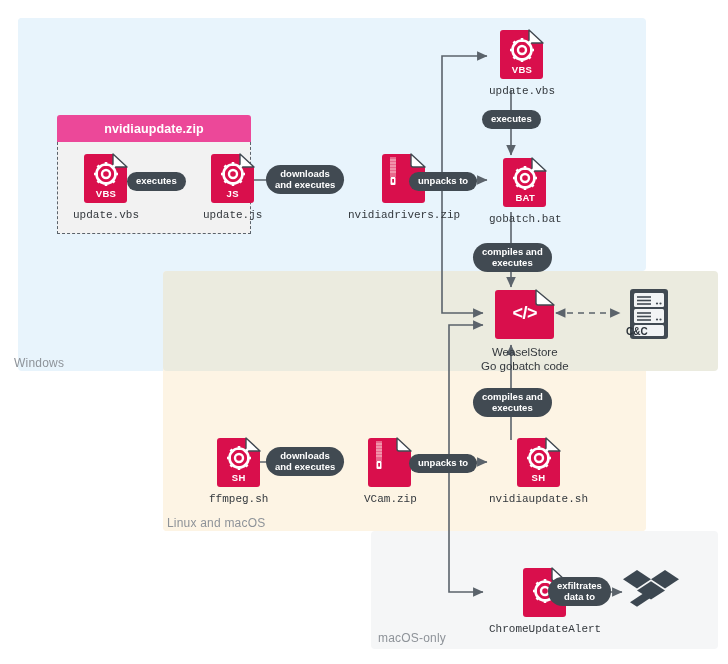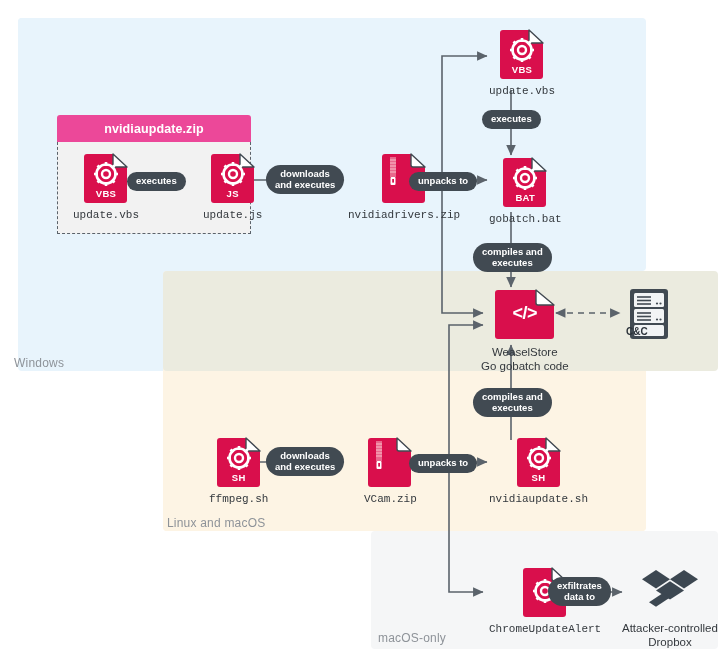--- a/index.html
+++ b/index.html
@@ -376,22 +376,20 @@
     <div class="fileicon">
       <svg width="58" height="50" viewBox="0 0 58 50">
         <g fill="#3c4751">
           <path d="M15,4 L29,13.2 L15,22.4 L1,13.2 Z"></path>
           <path d="M43,4 L57,13.2 L43,22.4 L29,13.2 Z"></path>
           <path d="M15,24.4 L29,15.2 L43,24.4 L29,33.6 Z"></path>
           <path d="M29,36.2 L43,27 L50,31.6 L36,40.8 Z" transform="translate(-21,0)"></path>
         </g>
       </svg>
     </div>
-    <div class="caption sans">Attacker-controlled
-Dropbox</div>
   </div>
 
   <div class="pill" style="left:127px;top:172px;">executes</div>
   <div class="pill" style="left:266px;top:165px;">downloads
 and executes</div>
   <div class="pill" style="left:409px;top:172px;">unpacks to</div>
   <div class="pill" style="left:482px;top:110px;">executes</div>
   <div class="pill" style="left:473px;top:243px;">compiles and
 executes</div>
   <div class="pill" style="left:473px;top:388px;">compiles and

